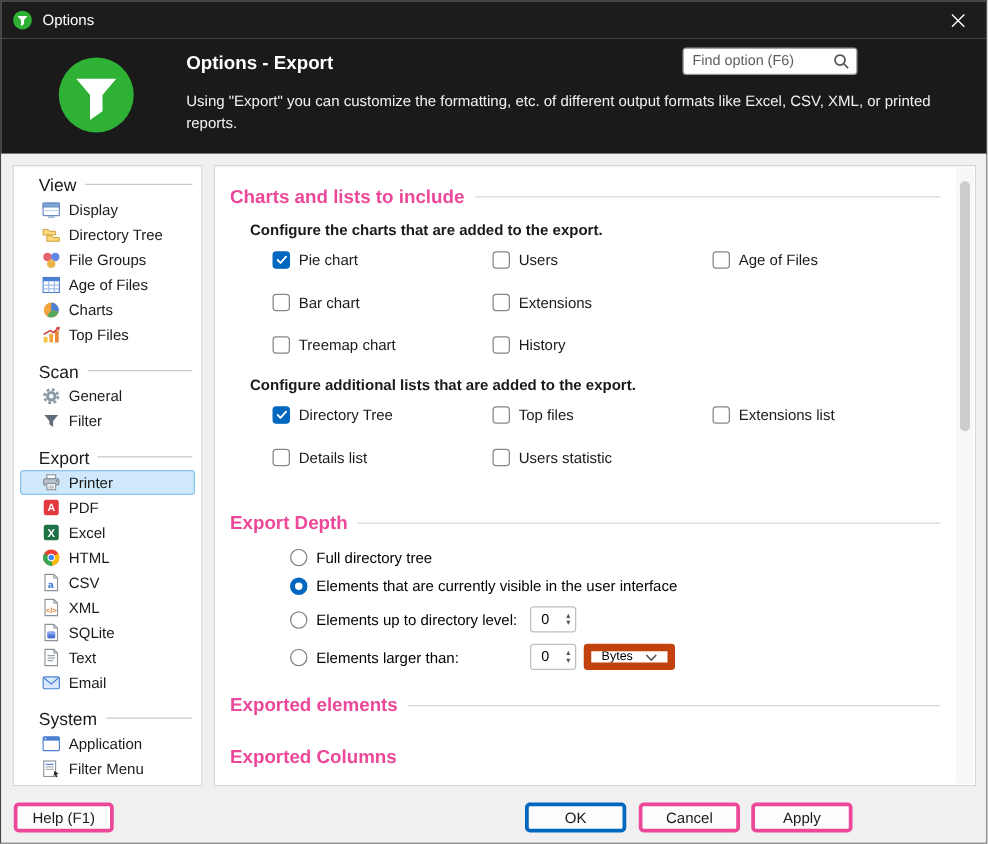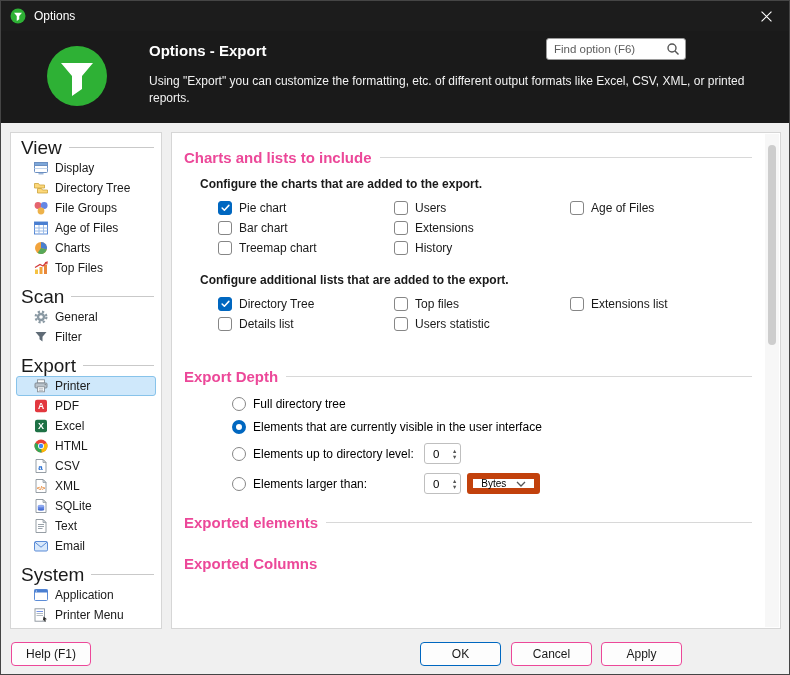--- a/index.html
+++ b/index.html
@@ -18,33 +18,33 @@
   .search{position:absolute;left:545px;top:7px;width:140px;height:22px;background:#fff;border:1px solid #9a9a9a;border-radius:3px;display:flex;align-items:center;padding:0 5px 0 7px;box-sizing:border-box;}
   .search input{border:none;outline:none;flex:1;min-width:0;font-size:11.5px;font-family:inherit;color:#222;background:transparent;padding:0;}
   .search input::placeholder{color:#5d5d5d;}
   
   .main{flex:1;position:relative;background:#f0f0f0;}
   .sidebar{position:absolute;left:9px;top:9px;bottom:7px;width:152px;background:#fff;border:1px solid #d6d6d6;box-sizing:border-box;padding-top:4px;overflow:hidden;}
   .content{position:absolute;left:170px;top:9px;right:8px;bottom:7px;background:#fff;border:1px solid #d6d6d6;box-sizing:border-box;overflow:hidden;}
   
   .side-section{margin-top:8px;}
   .side-section.first{margin-top:0;}
-  .side-header{display:flex;align-items:center;font-size:19px;color:#1a1a1a;padding-left:10px;height:21px;}
+  .side-header{display:flex;align-items:center;font-size:14px;color:#1a1a1a;padding-left:20px;height:21px;}
   .side-header .rule{flex:1;height:1px;background:#c9c9c9;margin:0 7px;}
   .side-item{display:flex;align-items:center;gap:6px;height:20px;margin:0 5px;padding-left:16px;border:1px solid transparent;border-radius:3px;font-size:12px;color:#1a1a1a;cursor:default;box-sizing:border-box;}
   .side-item.selected{background:#cfe8fb;border-color:#88c3ea;}
   .ic{width:16px;height:16px;flex:0 0 16px;display:block;}
   
   .group-header{display:flex;align-items:center;margin:16px 28px 0 12px;font-size:15px;font-weight:600;color:#ec4899;}
   .group-header.gh2{margin-top:37px;}
   .group-header.gh3{margin-top:20px;}
   .group-header.gh4{margin-top:24px;}
   .group-header .rule{flex:1;height:1px;background:#d8d8d8;margin-left:8px;}
   .sub-label{margin:11px 0 0 28px;font-size:12px;font-weight:700;color:#1a1a1a;}
-  .cb-grid{display:grid;grid-template-columns:176px 176px 1fr;margin:10px 0 0 46px;row-gap:6px;align-items:center;}
+  .cb-grid{display:grid;grid-template-columns:176px 176px 1fr;margin:10px 0 0 46px;row-gap:20px;align-items:center;}
   .cb{display:flex;align-items:center;gap:7px;font-size:12px;color:#1a1a1a;}
   .box{width:14px;height:14px;border:1px solid #868686;border-radius:3px;background:#fff;display:flex;align-items:center;justify-content:center;box-sizing:border-box;flex:0 0 14px;}
   .box svg{display:none;}
   .box.checked{background:#0067c0;border-color:#0067c0;}
   .box.checked svg{display:block;}
   .box.disabled{background:#b9b9b9;border-color:#b9b9b9;}
   .lbl{white-space:nowrap;}
   .lbl.disabled{color:#9b9b9b;}
   .radio-col{display:flex;flex-direction:column;gap:9px;margin:12px 0 0 60px;}
   .radio{display:flex;align-items:center;gap:7px;font-size:12px;}
@@ -55,21 +55,21 @@
   .spin{display:inline-flex;align-items:center;border:1px solid #bfbfbf;border-radius:3px;height:21px;padding:0 4px 0 8px;background:#fff;gap:7px;box-sizing:border-box;}
   .spin .val{font-size:11.5px;min-width:13px;}
   .arrows{display:flex;flex-direction:column;line-height:6px;font-size:6.5px;color:#555;}
   .dd{display:inline-flex;align-items:center;border:6px solid #c2410c;border-radius:3px;height:21px;padding:0 8px;margin-left:6px;background:#fff;gap:10px;font-size:10px;box-sizing:border-box;}
   .cb-col{display:flex;flex-direction:column;gap:10px;margin:13px 0 0 48px;}
   
   .sbar{position:absolute;top:1px;right:1px;bottom:1px;width:14px;background:#f7f7f7;}
   .sbar .thumb{position:absolute;left:3px;right:3px;top:11px;height:200px;background:#cdcdcd;border-radius:6px;}
   
   .footer{flex:0 0 38px;position:relative;background:#f0f0f0;}
-  .btn{position:absolute;top:6px;height:24px;box-sizing:border-box;border:1px solid #ec4899;border-radius:4px;background:#fdfdfd;font-size:12px;font-family:inherit;color:#1a1a1a;display:flex;align-items:center;justify-content:center;padding:0;cursor:default;}
+  .btn{position:absolute;top:6px;height:24px;box-sizing:border-box;border:3px solid #ec4899;border-radius:4px;background:#fdfdfd;font-size:12px;font-family:inherit;color:#1a1a1a;display:flex;align-items:center;justify-content:center;padding:0;cursor:default;}
   .btn-help{left:10px;width:80px;}
   .btn-ok{left:419px;width:81px;border-color:#0067c0;}
   .btn-cancel{left:510px;width:81px;}
   .btn-apply{left:600px;width:81px;}
 </style>
 </head>
 <body>
 
 <div class="window">
 
@@ -286,21 +286,21 @@
           <span class="lbl">Application</span>
         </div>
         <div class="side-item">
           <svg class="ic" viewBox="0 0 16 16">
               <rect x="2" y="1.8" width="9.5" height="12.4" fill="#fff" stroke="#8a939b" stroke-width="0.9"></rect>
               <line x1="3.5" y1="4.5" x2="10" y2="4.5" stroke="#6487e5" stroke-width="0.9"></line>
               <line x1="3.5" y1="6.5" x2="10" y2="6.5" stroke="#aab3bb" stroke-width="0.9"></line>
               <line x1="3.5" y1="8.5" x2="10" y2="8.5" stroke="#aab3bb" stroke-width="0.9"></line>
               <path d="M10.5 9.5 L14 12.2 L12.2 12.5 L13 14.5 L11.8 14.8 L11 12.8 L9.8 14 Z" fill="#2b2b2b"></path>
             </svg>
-          <span class="lbl">Printer Menu</span>
+          <span class="lbl">Filter Menu</span>
         </div>
       </div>
     </div>
 
     <div class="content">
 
       <div class="group-header">
         <span>Charts and lists to include</span>
           <span class="rule"></span>
       </div>

